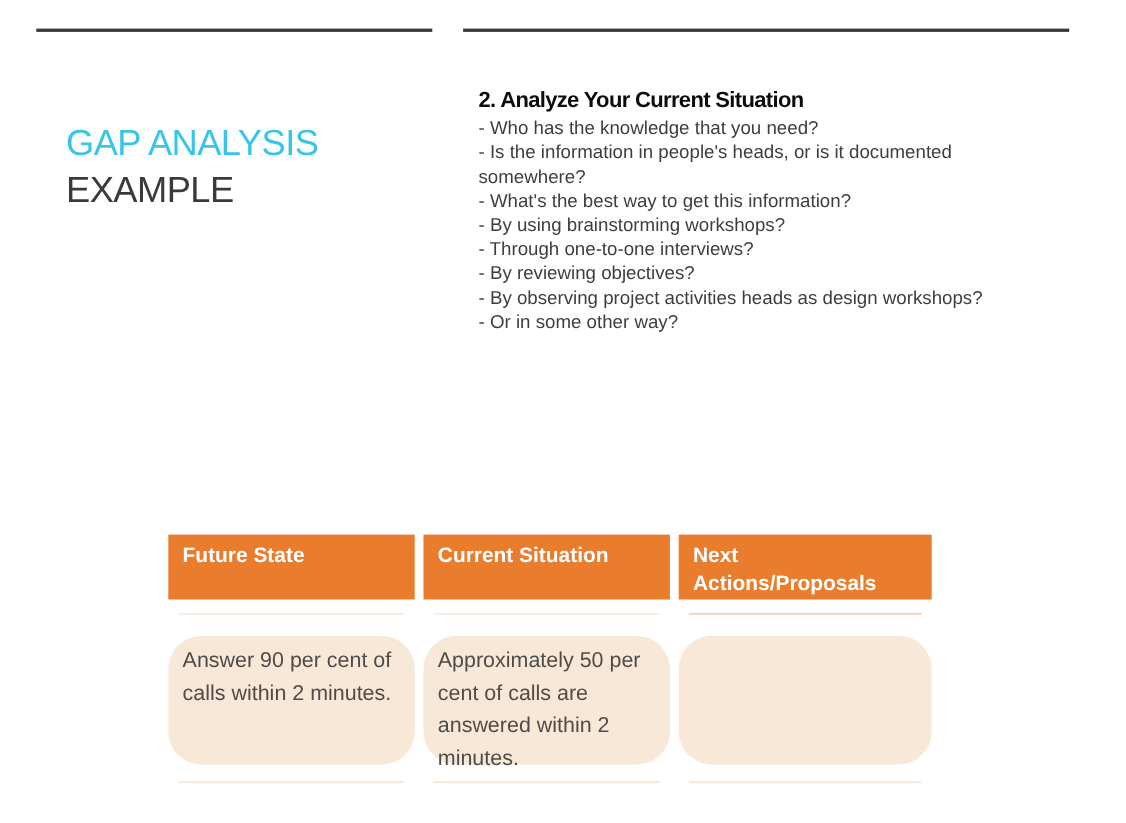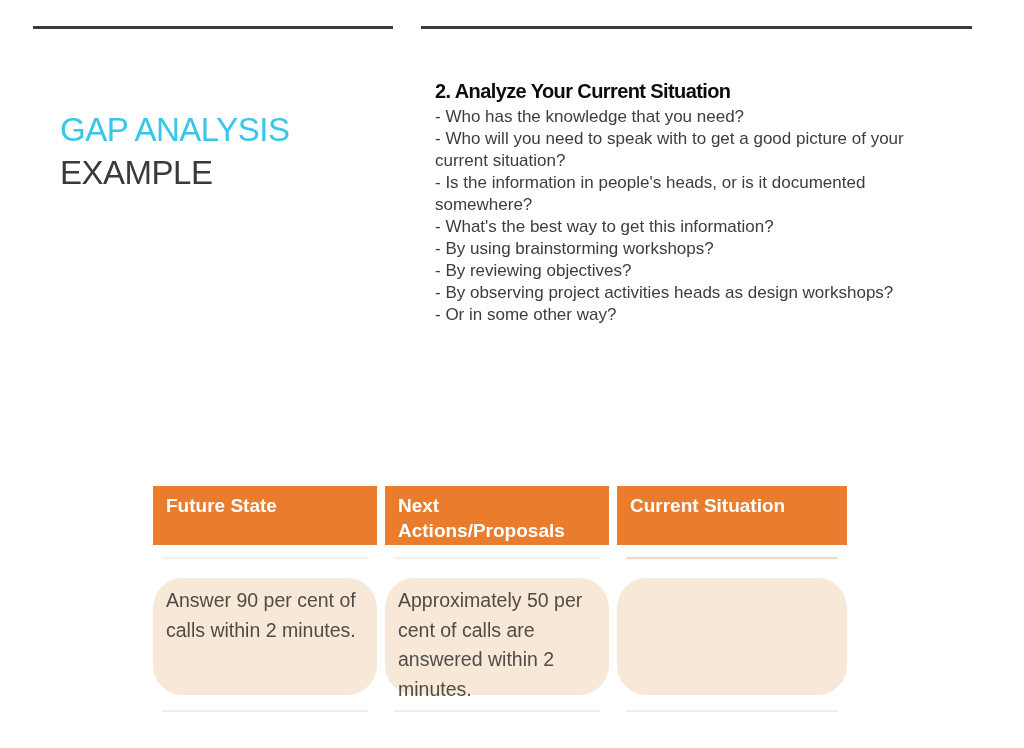--- a/index.html
+++ b/index.html
@@ -73,36 +73,36 @@
 
   <div class="slide-title">
     <div class="t1">GAP ANALYSIS</div>
     <div class="t2">EXAMPLE</div>
   </div>
 
   <div class="content">
     <h1>2. Analyze Your Current Situation</h1>
     <div class="questions">
       <div>- Who has the knowledge that you need?</div>
-      <div>- Who will you need to speak with to get a good picture of your current situation?</div>
       <div>- Is the information in people's heads, or is it documented somewhere?</div>
       <div>- What's the best way to get this information?</div>
       <div>- By using brainstorming workshops?</div>
+      <div>- Through one-to-one interviews?</div>
       <div>- By reviewing objectives?</div>
       <div>- By observing project activities heads as design workshops?</div>
       <div>- Or in some other way?</div>
     </div>
   </div>
 
   <div class="gap-table">
 
     <div class="grid-row thead">
       <div class="th">Future State</div>
+      <div class="th">Current Situation</div>
       <div class="th">Next Actions/Proposals</div>
-      <div class="th">Current Situation</div>
     </div>
 
     <div class="grid-row head-lines">
       <div class="uline"></div>
       <div class="uline"></div>
       <div class="uline accent"></div>
     </div>
 
     <div class="grid-row tbody">
       <div class="td">Answer 90 per cent of calls within 2 minutes.</div>

